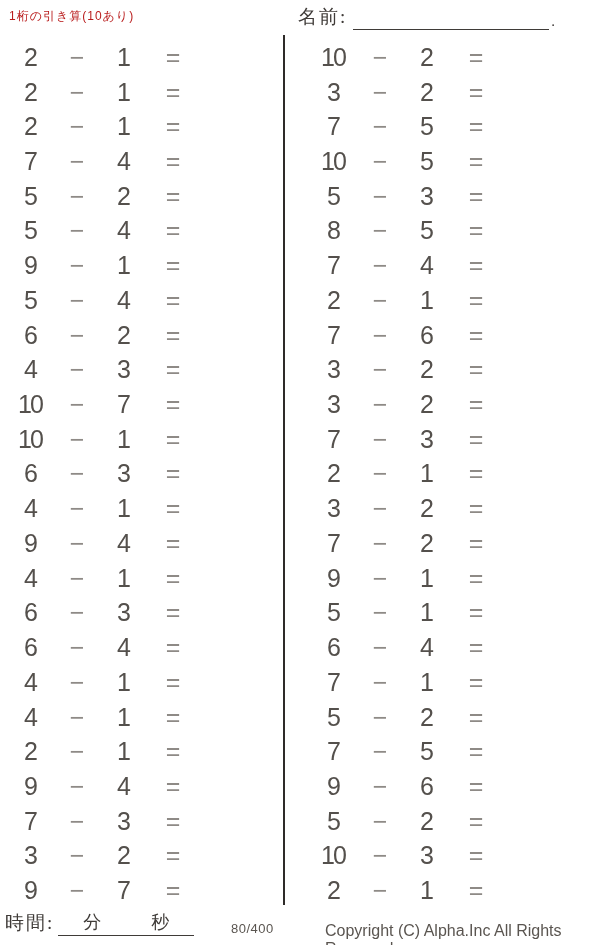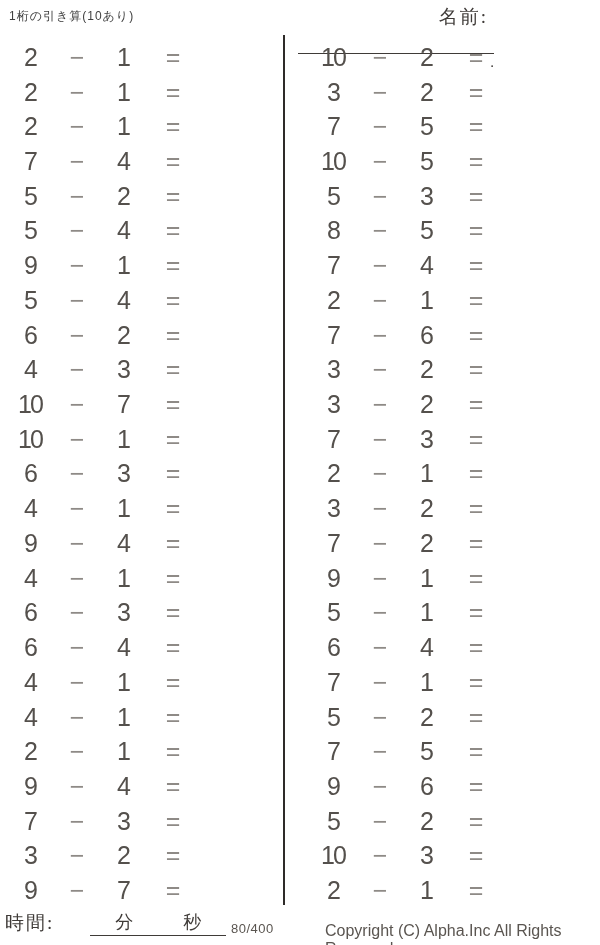--- a/index.html
+++ b/index.html
@@ -11,29 +11,28 @@
     color: #54504c;
     overflow: hidden;
   }
 
   
   .title {
     position: absolute;
     left: 9px; top: 8px;
     font-size: 12px;
     letter-spacing: 1px;
-    color: #404040;
+    color: #b91c1c;
   }
   .name-block {
     position: absolute;
     left: 298px; top: 4px;
     display: flex;
     align-items: flex-end;
     font-family: "Liberation Serif", "DejaVu Serif", serif;
-    flex-direction: column;
   }
   .name-label {
     font-size: 19px;
     letter-spacing: 2px;
     color: #3f3b38;
     margin-right: 6px;
   }
   .name-line {
     display: inline-block;
     width: 196px;
@@ -78,21 +77,20 @@
   .cell.equals     { width: 54px; color: #8e8a86; }
 
   
   .footer-time {
     position: absolute;
     left: 5px; top: 910px;
     display: flex;
     align-items: flex-start;
     font-family: "Liberation Serif", "DejaVu Serif", serif;
     color: #3f3b38;
-    gap: 32px;
   }
   .time-label {
     font-size: 19px;
     letter-spacing: 2px;
     margin-right: 4px;
   }
   .time-line {
     display: flex;
     width: 136px;
     border-bottom: 1.6px solid #3f3b38;

